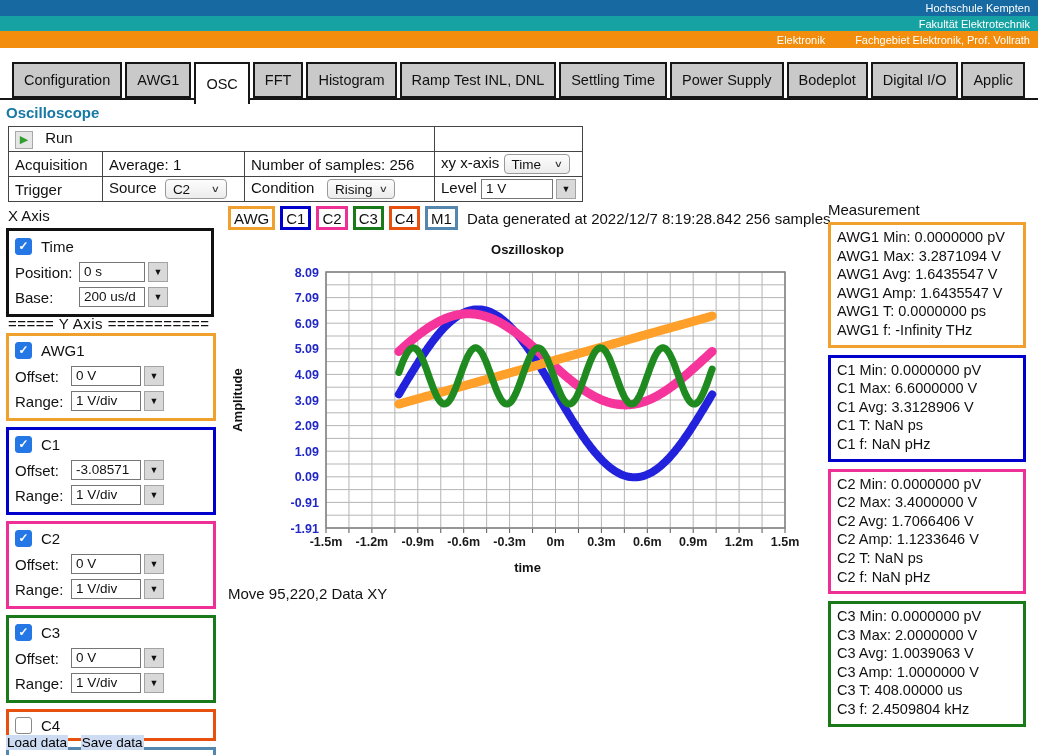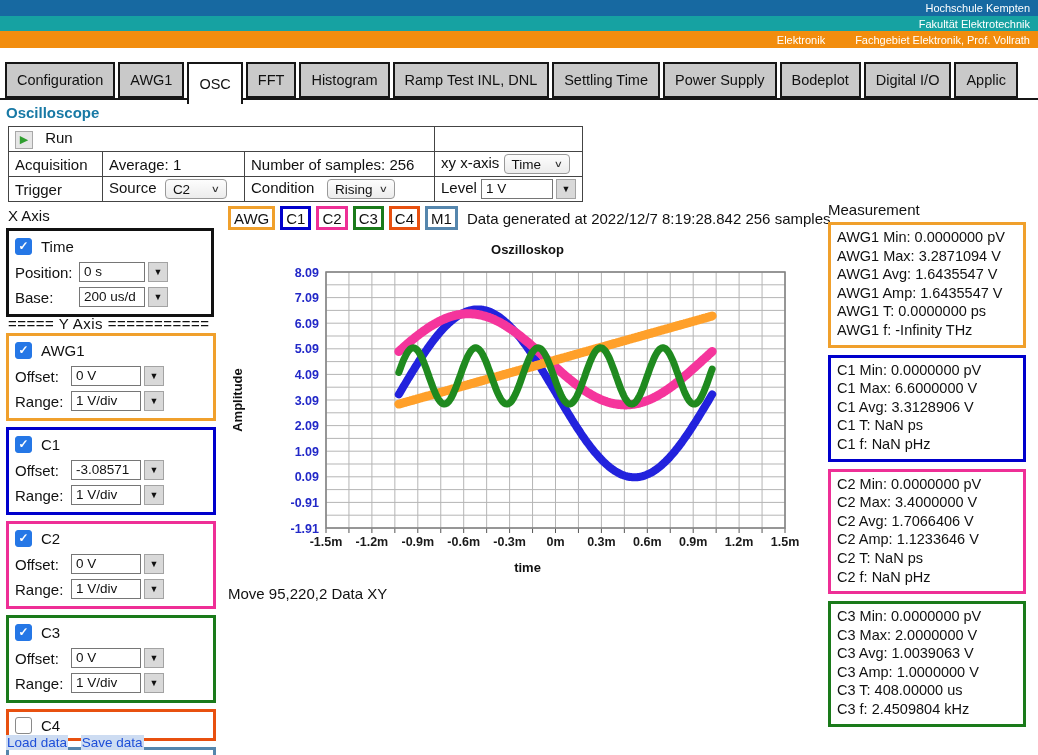--- a/index.html
+++ b/index.html
@@ -13,21 +13,21 @@
   
   .hbar { position:absolute; left:0; width:1038px; color:#fff; font-size:11px;
           display:flex; justify-content:flex-end; align-items:center; padding-right:8px; }
   #hbar1 { top:0; height:16px; }
   #hbar2 { top:16px; height:15px; }
   #hbar3 { top:31px; height:17px; }
   #hbar3 .sp { margin-left:30px; }
 
   
   #tabbar { position:absolute; top:62px; left:0; width:1038px; height:38px;
-            display:flex; align-items:flex-start; padding-left:5px;
+            display:flex; align-items:flex-start; padding-left:12px;
             border-bottom:2px solid #161616; white-space:nowrap; }
   .tab { height:36px; display:flex; align-items:center; padding:0 10px;
          background:#c9c9c9; border:2px solid #161616; margin-right:3px;
          font-size:14.5px; cursor:default; flex:0 0 auto; }
   .tab.active { height:42px; background:#fff; border-bottom:none; z-index:2; }
 
   #page-title { position:absolute; left:6px; top:104px; font-size:15px; font-weight:bold; color:#1879a5; }
 
   
   #ctl-table { position:absolute; left:8px; top:126px; border-collapse:collapse; }
@@ -60,21 +60,21 @@
   .w66 { width:66px; } .w70 { width:70px; } .w72 { width:72px; }
 
   #ydivider { position:absolute; left:8px; top:315px; font-size:15px; letter-spacing:0.5px; }
 
   #chan-stack { position:absolute; left:6px; top:333px; width:210px; }
   .chan-panel { border:3px solid #888; padding:3px 6px 7px 6px; margin-bottom:6px; background:#fff; }
   .chan-panel.small { padding:2px 6px; }
   .chan-panel .field-label { width:56px; }
 
   #footer { position:absolute; left:6px; top:735px; font-size:13.5px; }
-  #footer .flink { background:#cddcf2; color:#1d4ed8; margin-right:9px; padding:0 1px; cursor:pointer; }
+  #footer .flink { background:#cddcf2; color:#000000; margin-right:9px; padding:0 1px; cursor:pointer; }
 
   
   #legend-row { position:absolute; left:228px; top:206px; display:flex; align-items:center; }
   .chip { border:3px solid #888; background:#fff; padding:0 3px; font-size:15px; height:24px;
           display:flex; align-items:center; margin-right:5px; }
   #gen-status { font-size:15px; margin-left:4px; white-space:nowrap; }
 
   #move-status { position:absolute; left:228px; top:585px; font-size:15px; }
 
   

